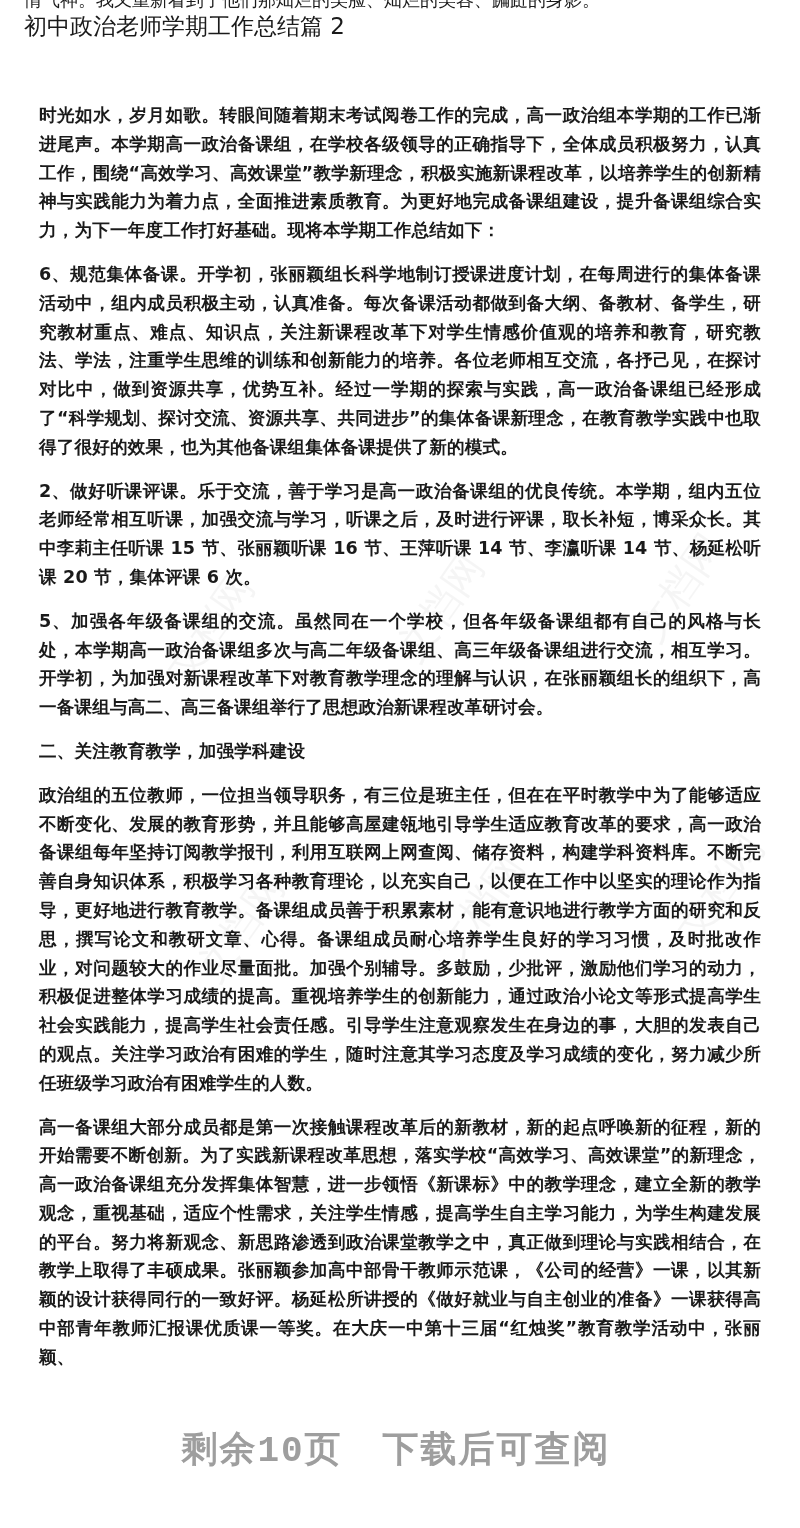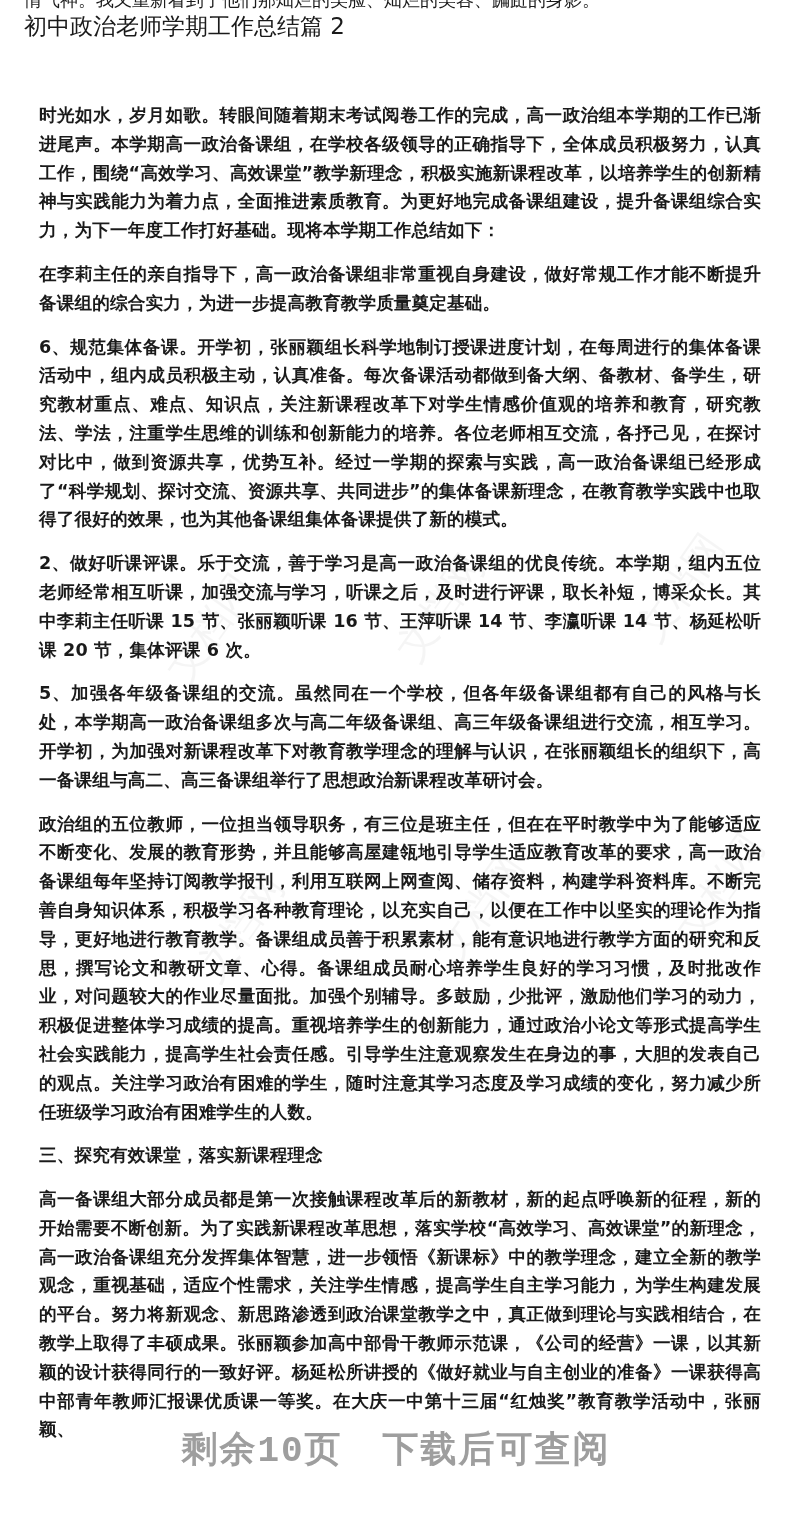--- a/index.html
+++ b/index.html
@@ -39,26 +39,25 @@
 <body>
 
 <div class="page">
 
   <div class="cut-line">情气神。我又重新看到了他们那灿烂的笑脸、灿烂的笑容、蹁跹的身影。</div>
 
   <div class="title">初中政治老师学期工作总结篇 2</div>
 
   <div class="body-text">
     <p>时光如水，岁月如歌。转眼间随着期末考试阅卷工作的完成，高一政治组本学期的工作已渐进尾声。本学期高一政治备课组，在学校各级领导的正确指导下，全体成员积极努力，认真工作，围绕“高效学习、高效课堂”教学新理念，积极实施新课程改革，以培养学生的创新精神与实践能力为着力点，全面推进素质教育。为更好地完成备课组建设，提升备课组综合实力，为下一年度工作打好基础。现将本学期工作总结如下：</p>
-    <p>在李莉主任的亲自指导下，高一政治备课组非常重视自身建设，做好常规工作才能不断提升备课组的综合实力，为进一步提高教育教学质量奠定基础。</p>
     <p>6、规范集体备课。开学初，张丽颖组长科学地制订授课进度计划，在每周进行的集体备课活动中，组内成员积极主动，认真准备。每次备课活动都做到备大纲、备教材、备学生，研究教材重点、难点、知识点，关注新课程改革下对学生情感价值观的培养和教育，研究教法、学法，注重学生思维的训练和创新能力的培养。各位老师相互交流，各抒己见，在探讨对比中，做到资源共享，优势互补。经过一学期的探索与实践，高一政治备课组已经形成了“科学规划、探讨交流、资源共享、共同进步”的集体备课新理念，在教育教学实践中也取得了很好的效果，也为其他备课组集体备课提供了新的模式。</p>
     <p>2、做好听课评课。乐于交流，善于学习是高一政治备课组的优良传统。本学期，组内五位老师经常相互听课，加强交流与学习，听课之后，及时进行评课，取长补短，博采众长。其中李莉主任听课 15 节、张丽颖听课 16 节、王萍听课 14 节、李瀛听课 14 节、杨延松听课 20 节，集体评课 6 次。</p>
     <p>5、加强各年级备课组的交流。虽然同在一个学校，但各年级备课组都有自己的风格与长处，本学期高一政治备课组多次与高二年级备课组、高三年级备课组进行交流，相互学习。开学初，为加强对新课程改革下对教育教学理念的理解与认识，在张丽颖组长的组织下，高一备课组与高二、高三备课组举行了思想政治新课程改革研讨会。</p>
+    <p>二、关注教育教学，加强学科建设</p>
     <p>政治组的五位教师，一位担当领导职务，有三位是班主任，但在在平时教学中为了能够适应不断变化、发展的教育形势，并且能够高屋建瓴地引导学生适应教育改革的要求，高一政治备课组每年坚持订阅教学报刊，利用互联网上网查阅、储存资料，构建学科资料库。不断完善自身知识体系，积极学习各种教育理论，以充实自己，以便在工作中以坚实的理论作为指导，更好地进行教育教学。备课组成员善于积累素材，能有意识地进行教学方面的研究和反思，撰写论文和教研文章、心得。备课组成员耐心培养学生良好的学习习惯，及时批改作业，对问题较大的作业尽量面批。加强个别辅导。多鼓励，少批评，激励他们学习的动力，积极促进整体学习成绩的提高。重视培养学生的创新能力，通过政治小论文等形式提高学生社会实践能力，提高学生社会责任感。引导学生注意观察发生在身边的事，大胆的发表自己的观点。关注学习政治有困难的学生，随时注意其学习态度及学习成绩的变化，努力减少所任班级学习政治有困难学生的人数。</p>
-    <p>三、探究有效课堂，落实新课程理念</p>
     <p>高一备课组大部分成员都是第一次接触课程改革后的新教材，新的起点呼唤新的征程，新的开始需要不断创新。为了实践新课程改革思想，落实学校“高效学习、高效课堂”的新理念，高一政治备课组充分发挥集体智慧，进一步领悟《新课标》中的教学理念，建立全新的教学观念，重视基础，适应个性需求，关注学生情感，提高学生自主学习能力，为学生构建发展的平台。努力将新观念、新思路渗透到政治课堂教学之中，真正做到理论与实践相结合，在教学上取得了丰硕成果。张丽颖参加高中部骨干教师示范课，《公司的经营》一课，以其新颖的设计获得同行的一致好评。杨延松所讲授的《做好就业与自主创业的准备》一课获得高中部青年教师汇报课优质课一等奖。在大庆一中第十三届“红烛奖”教育教学活动中，张丽颖、</p>
   </div>
 
   <div class="watermark" style="left:150px;top:600px;">文档网</div>
   <div class="watermark" style="left:380px;top:580px;">文档网</div>
   <div class="watermark" style="left:620px;top:560px;">文档网</div>
   <div class="watermark" style="left:180px;top:900px;">文档网</div>
   <div class="watermark" style="left:420px;top:880px;">文档网</div>
   <div class="watermark" style="left:660px;top:860px;">文档网</div>
 

